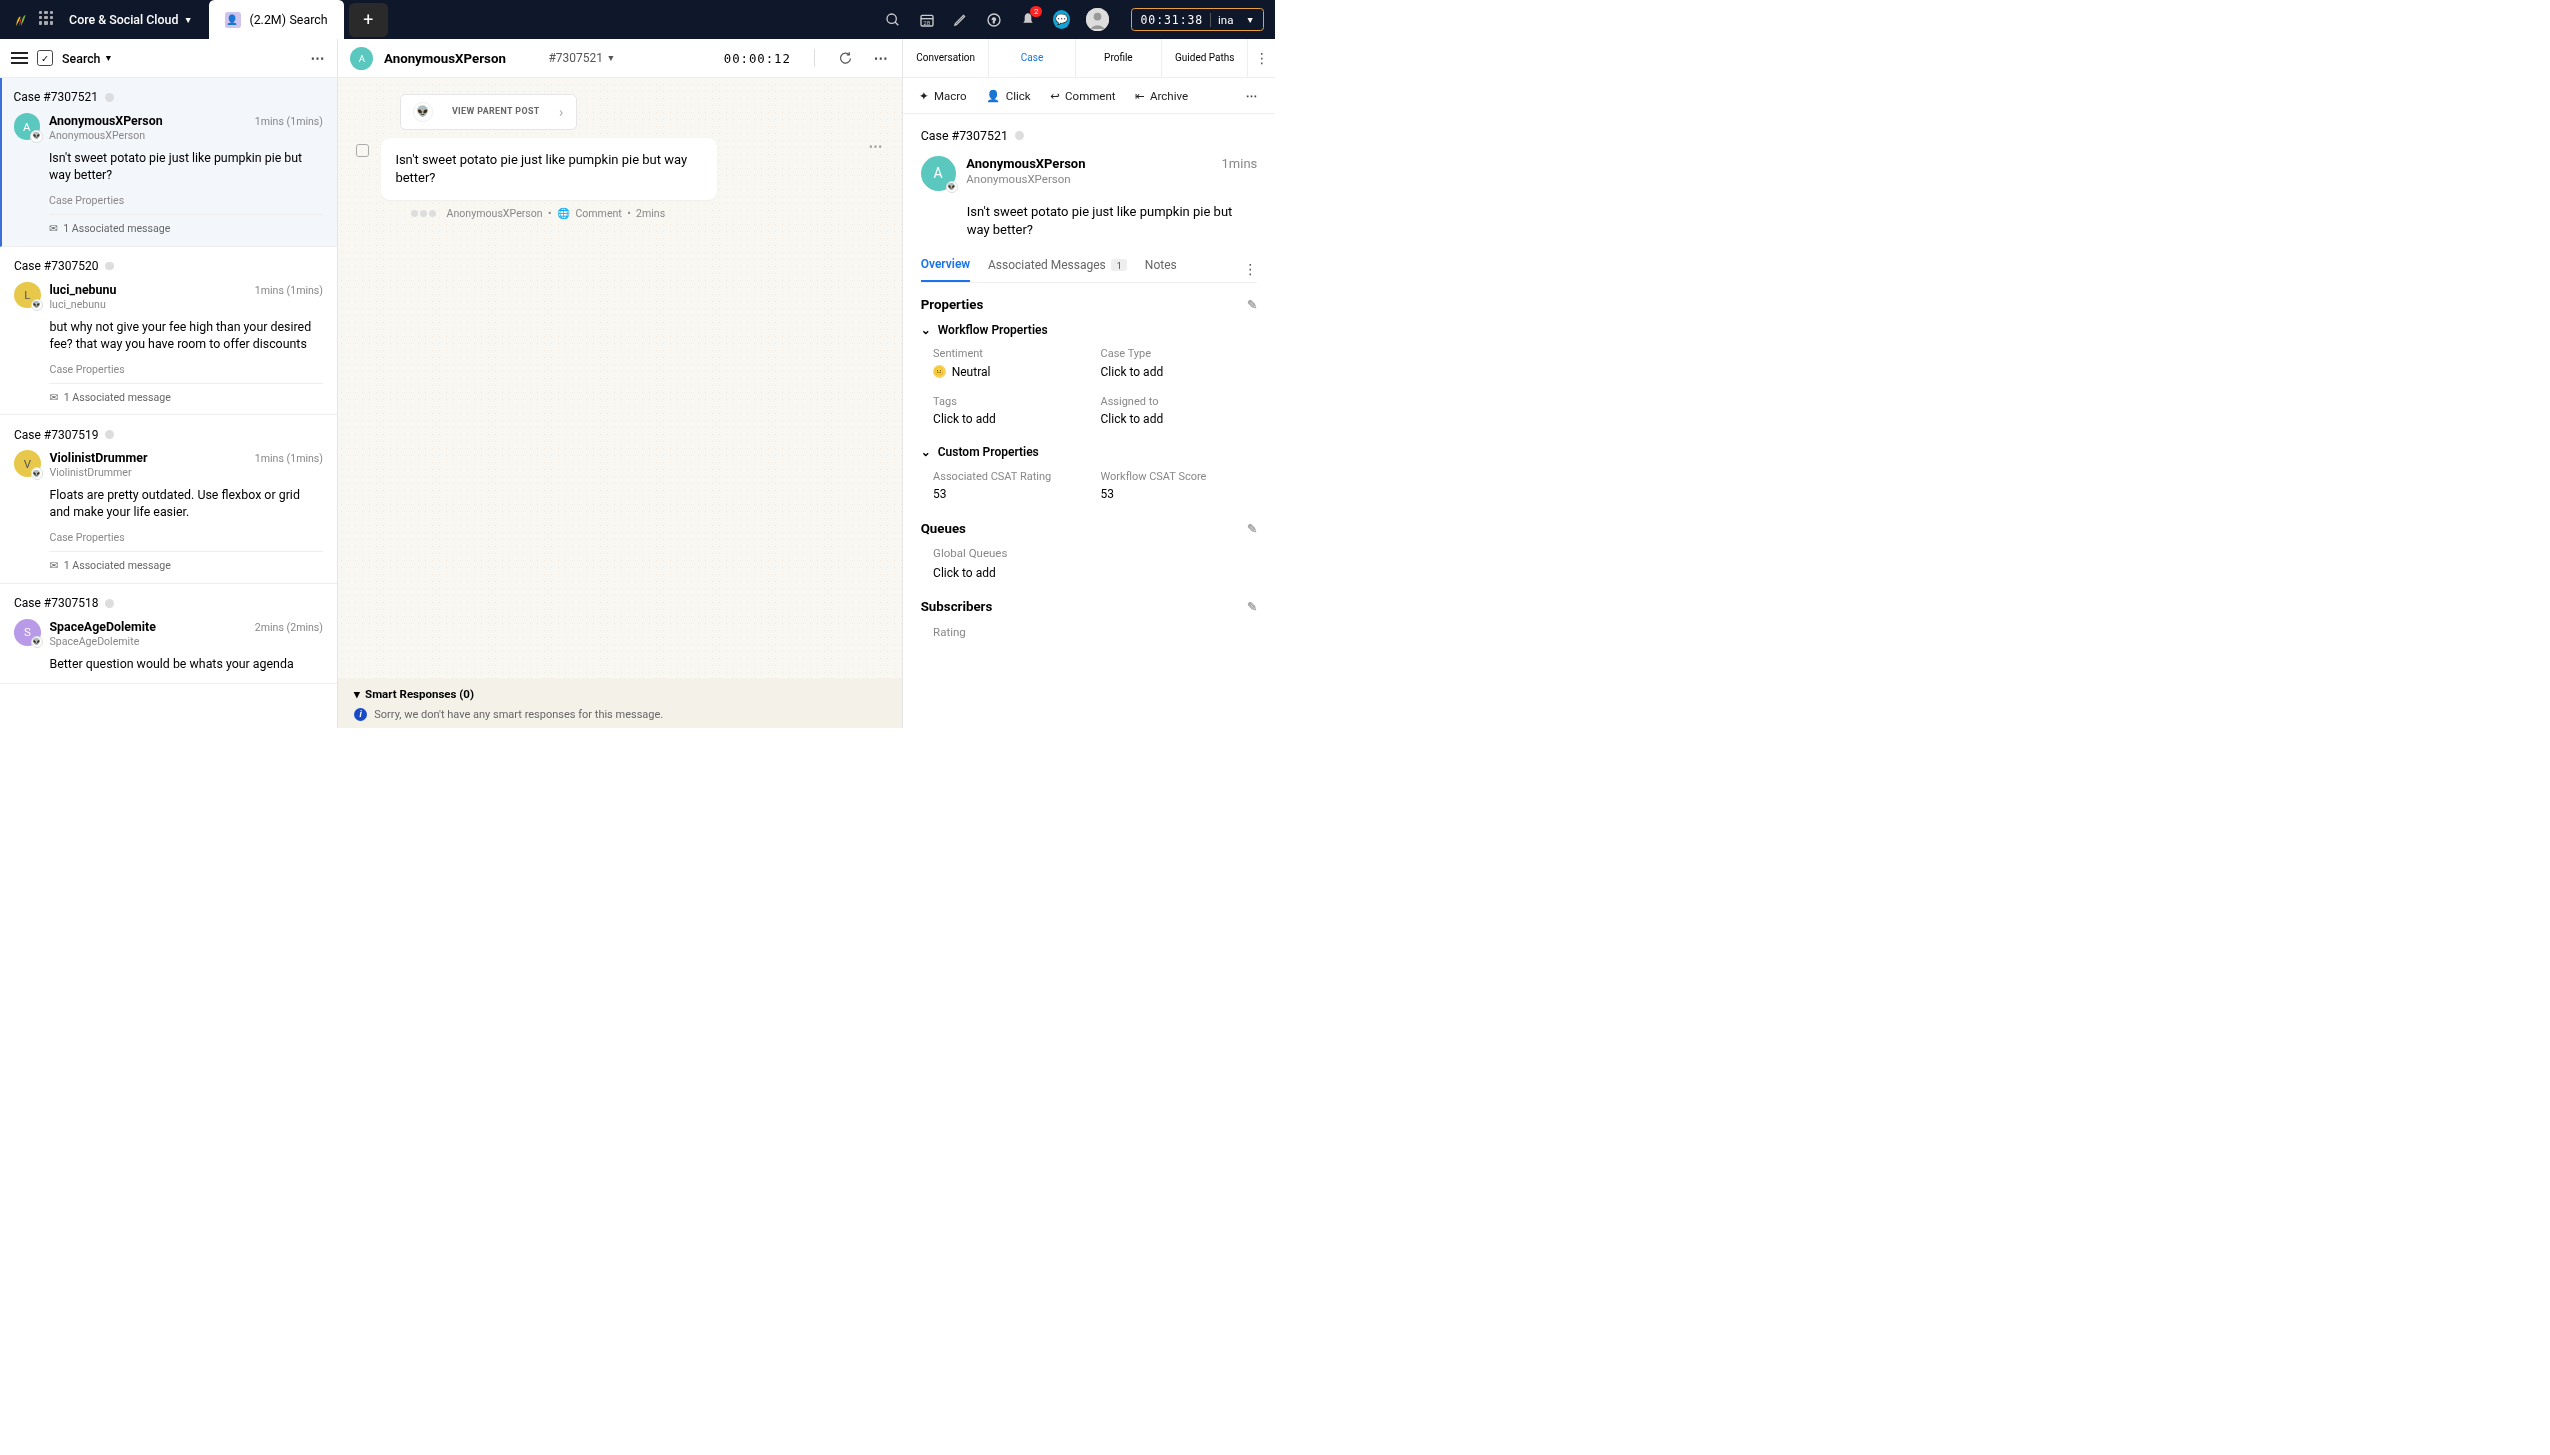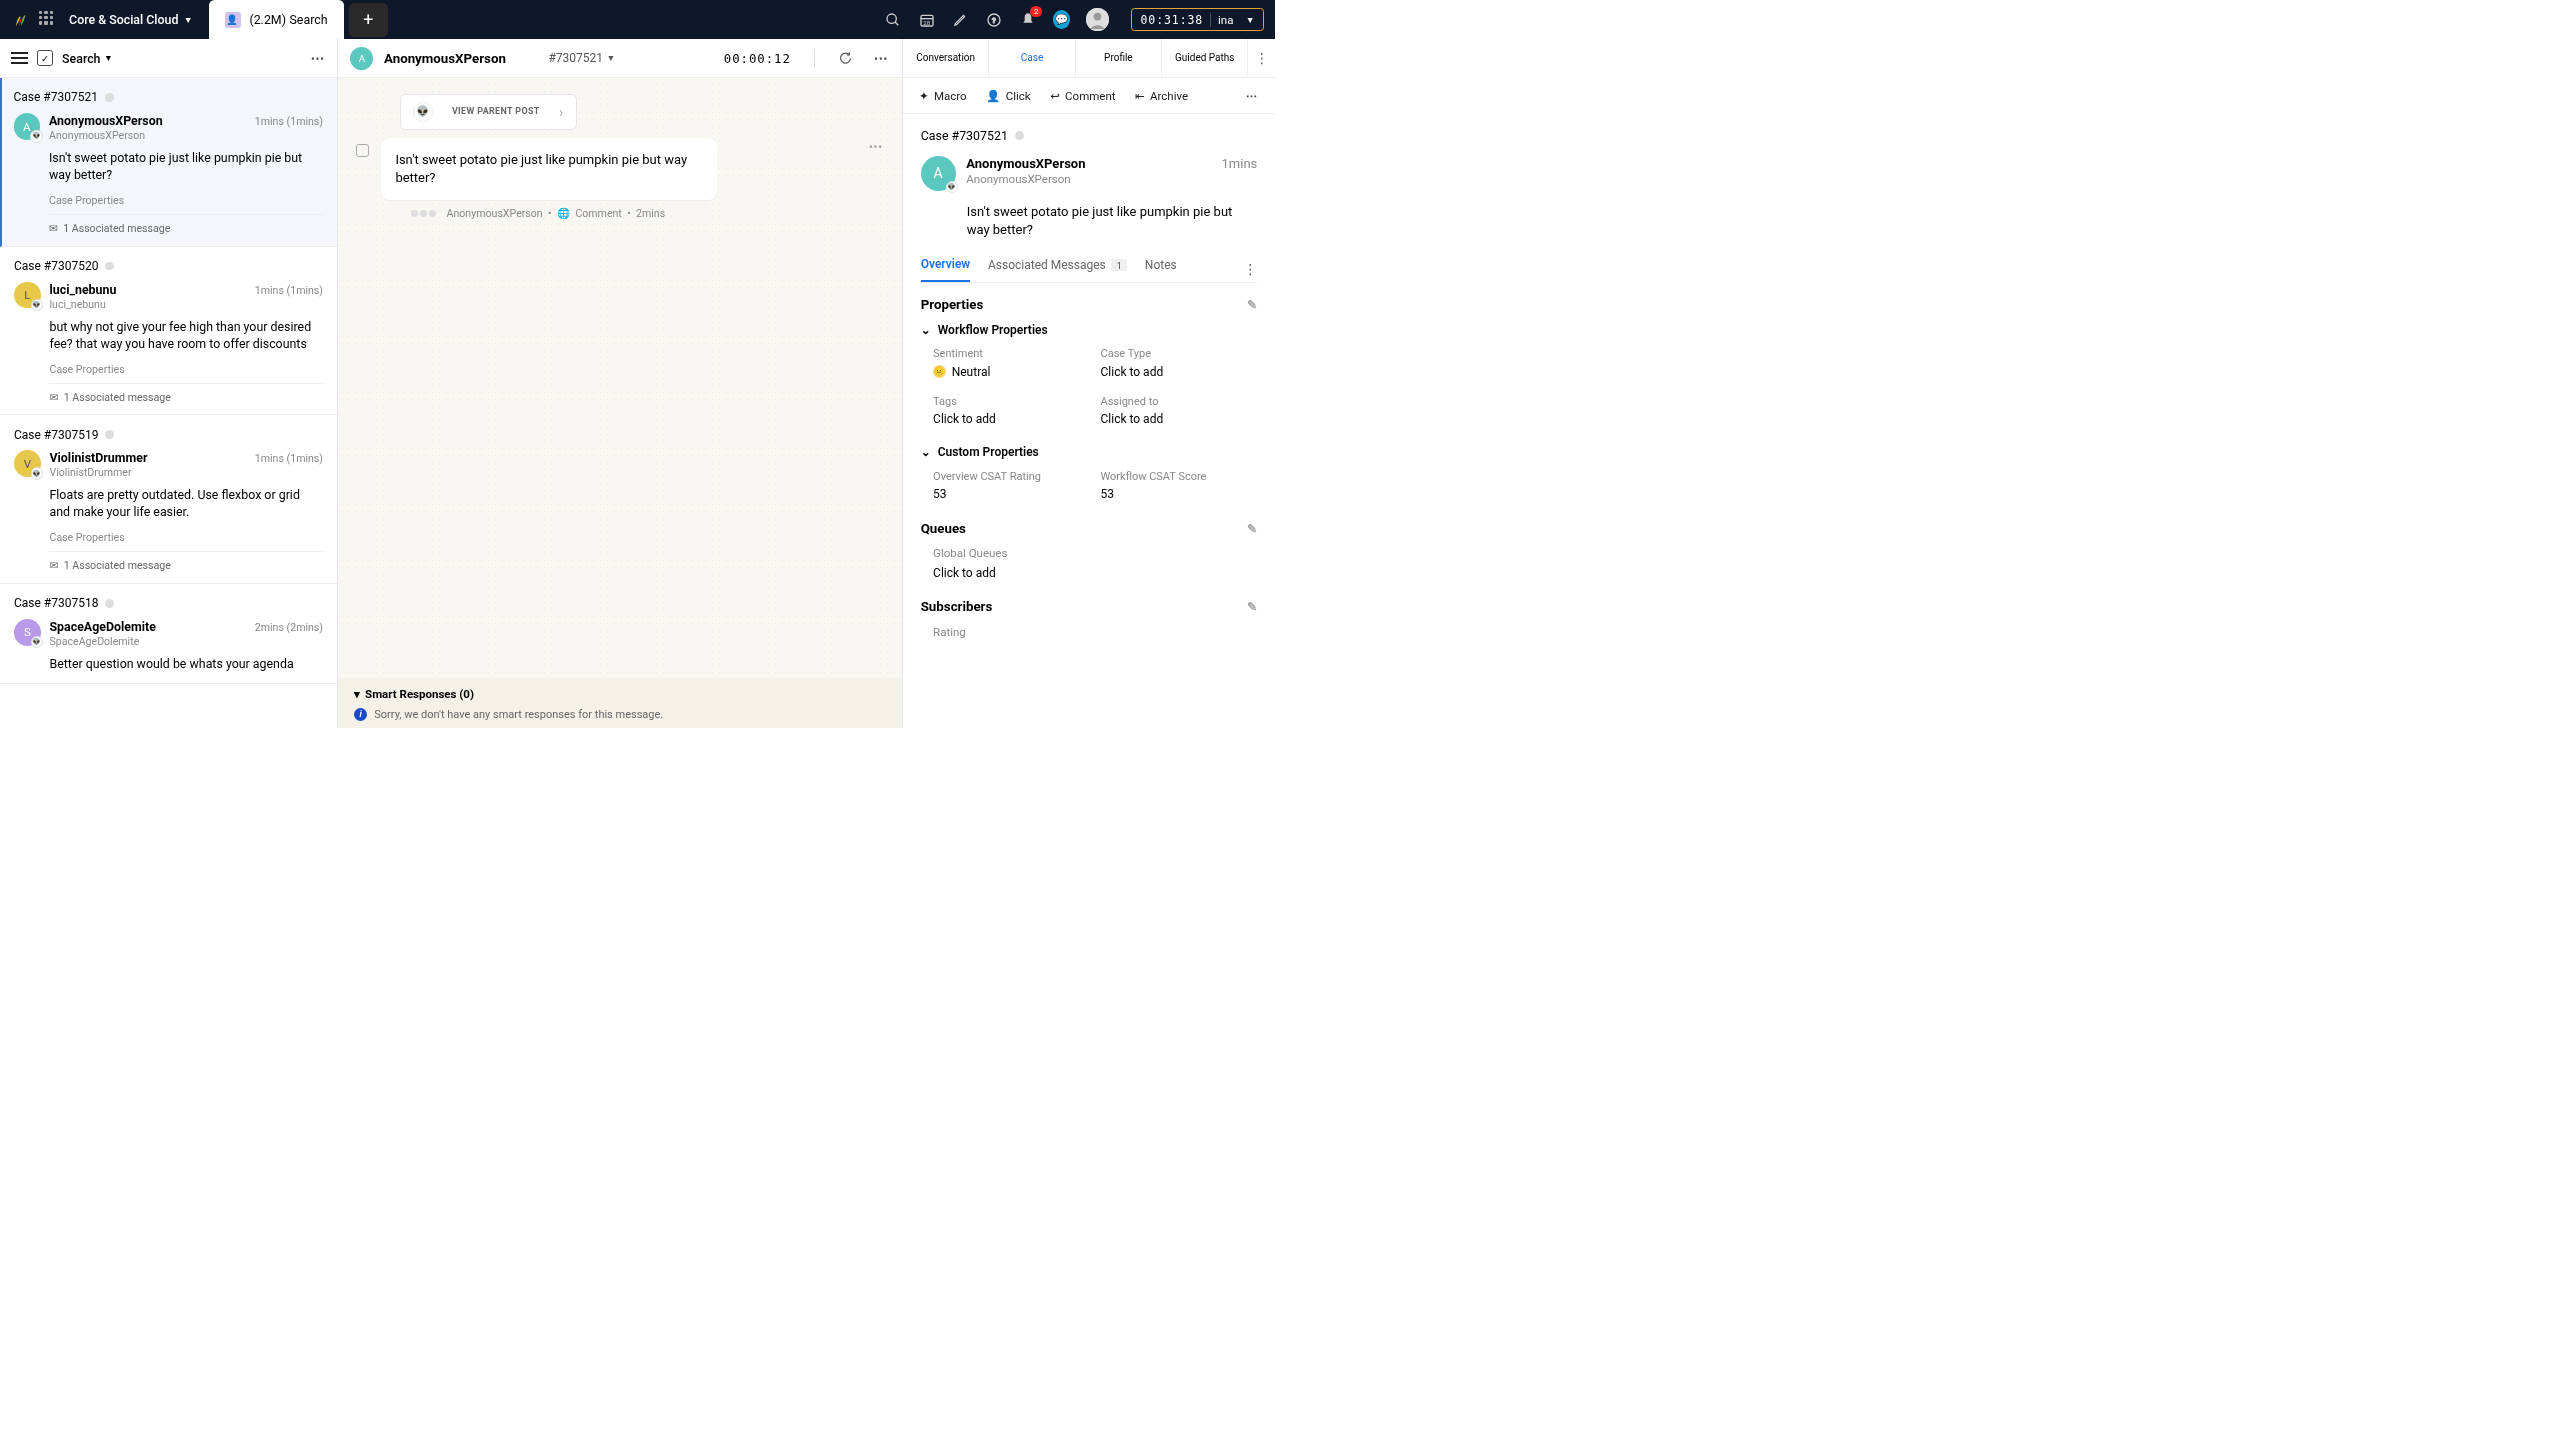--- a/index.html
+++ b/index.html
@@ -419,21 +419,21 @@
             <div class="prop-lbl">Assigned to</div>
             <div class="prop-val click-add">Click to add</div>
           </div>
       </div>
       <div class="coll-hdr">
           <span>⌄</span>
           <span>Custom Properties</span>
         </div>
       <div class="prop-grid">
         <div>
-            <div class="prop-lbl">Overview CSAT Rating</div>
+            <div class="prop-lbl">Associated CSAT Rating</div>
             <div class="prop-val">53</div>
           </div>
         <div>
             <div class="prop-lbl">Workflow CSAT Score</div>
             <div class="prop-val">53</div>
           </div>
       </div>
       <div class="sec-hdr" style="margin-top:17.7px;">
           <span>Queues</span>
           <span class="pencil">✎</span>

